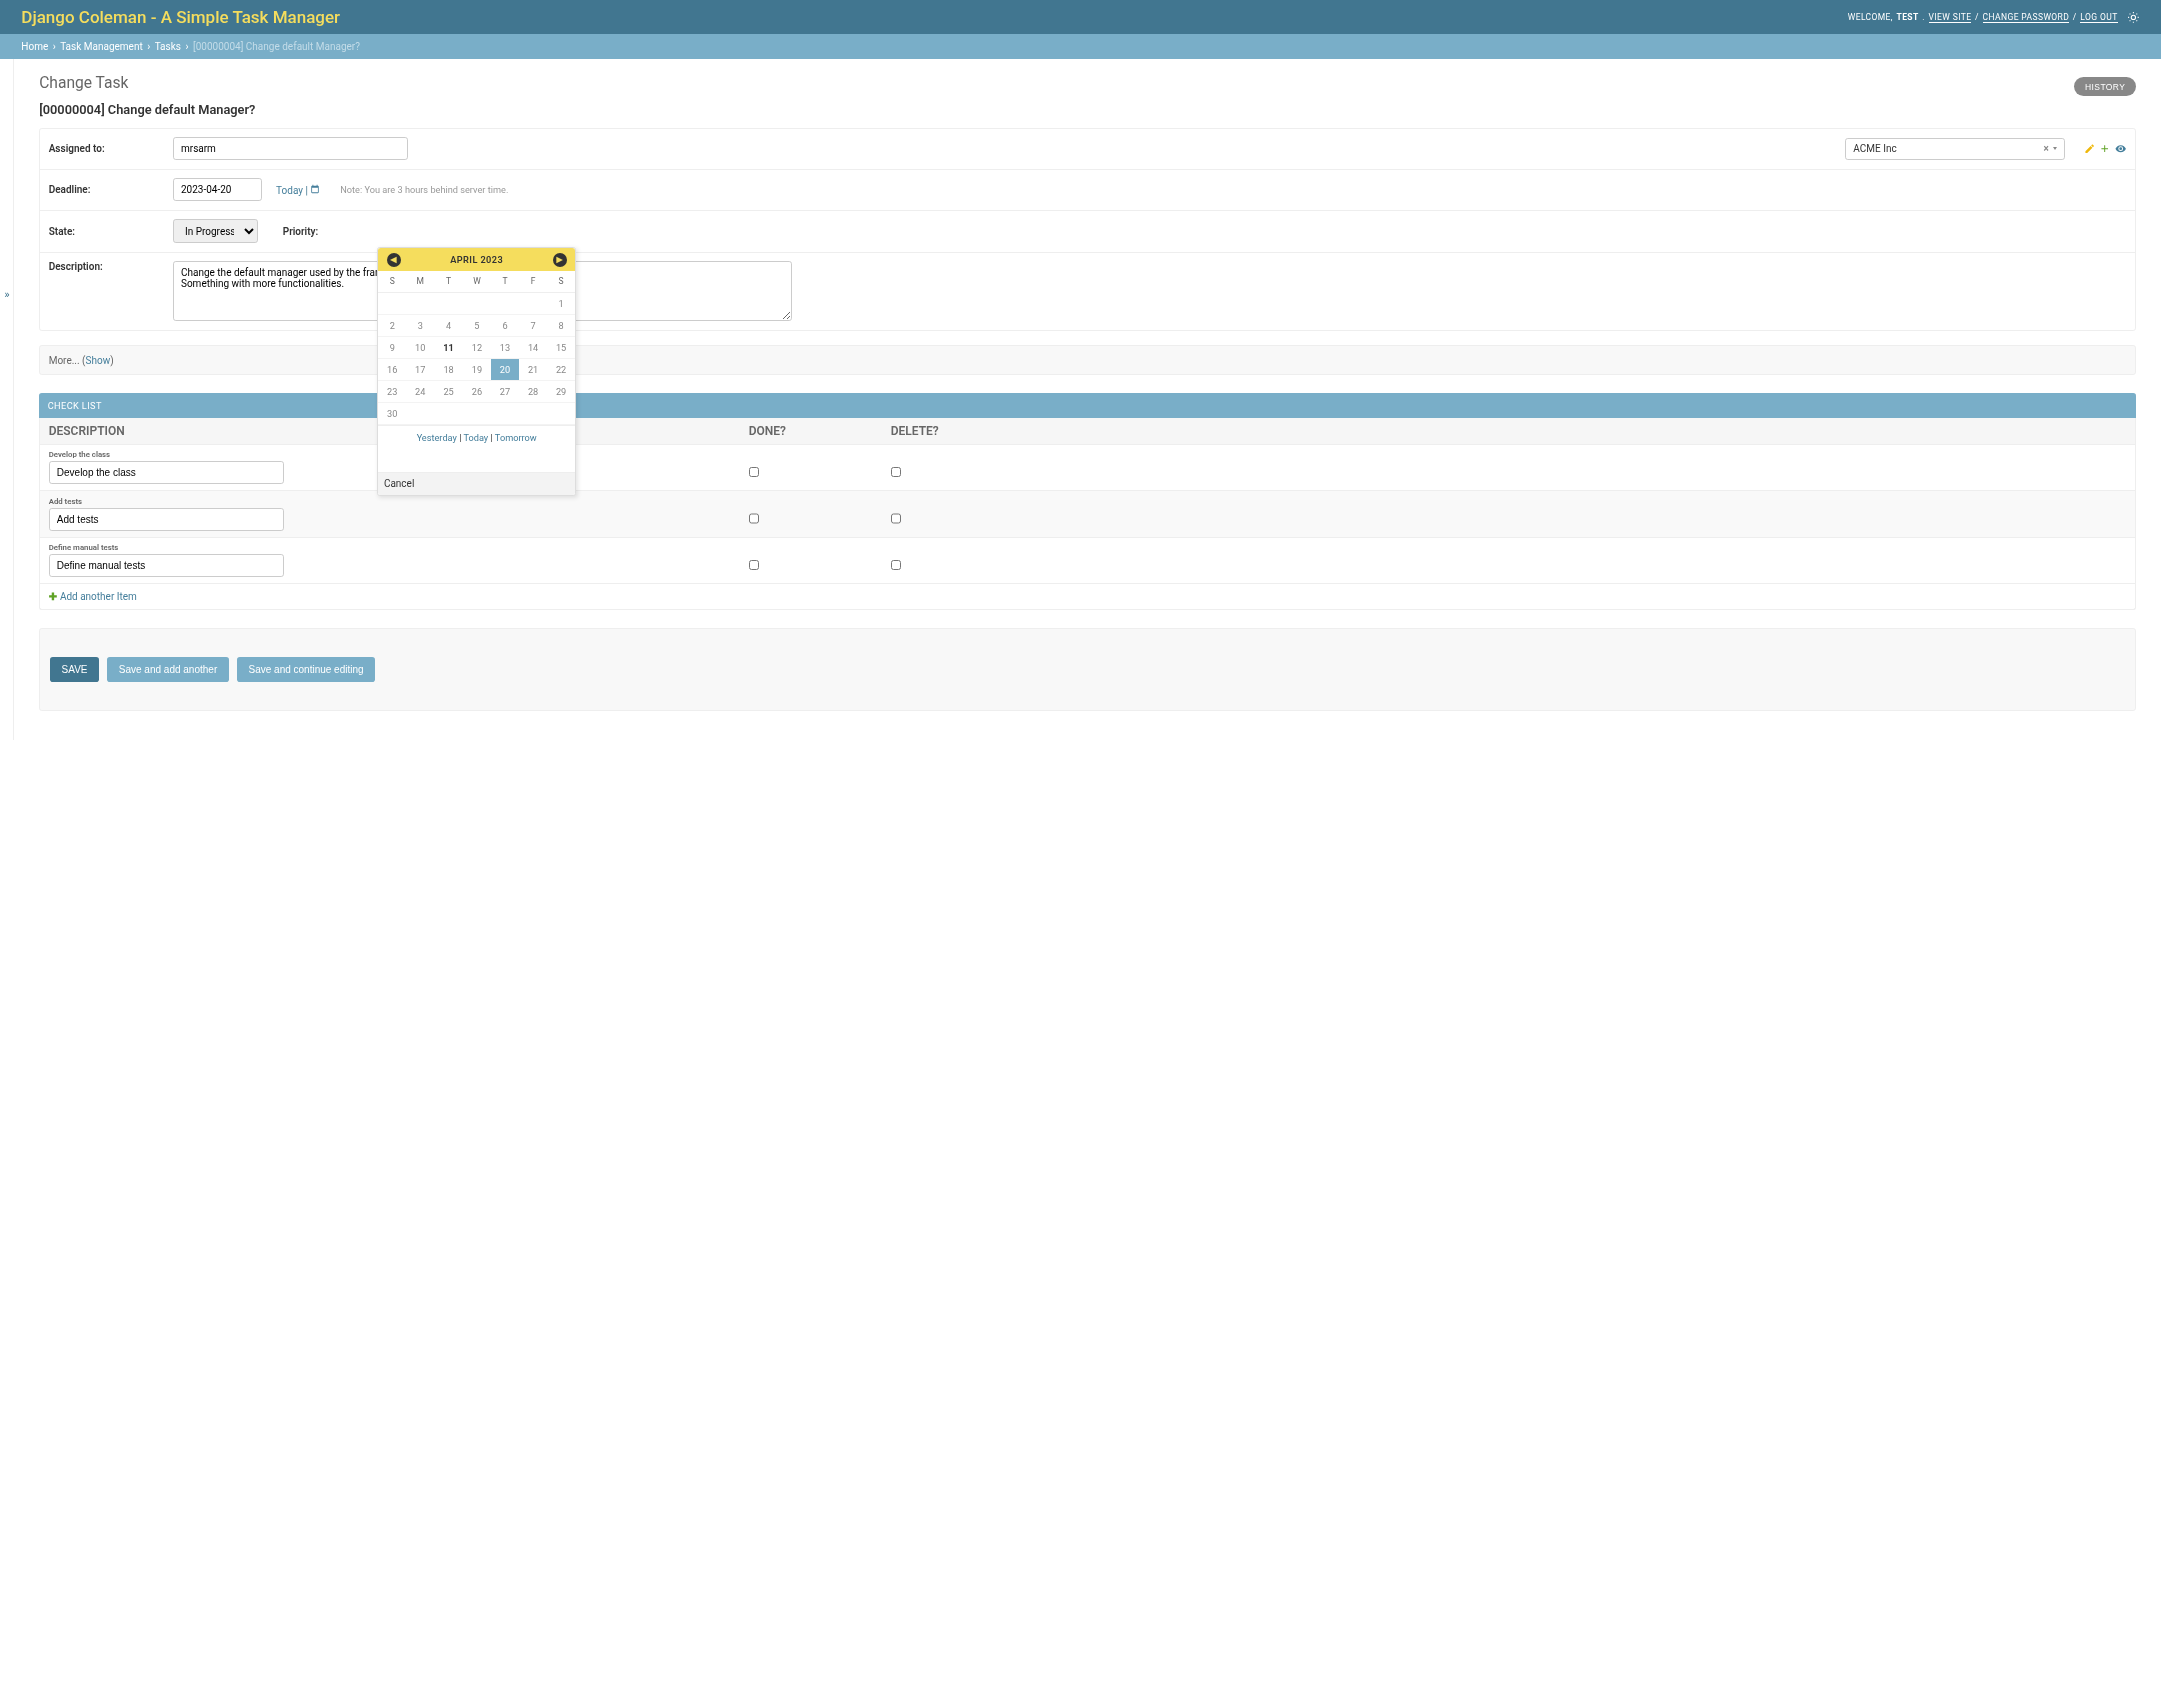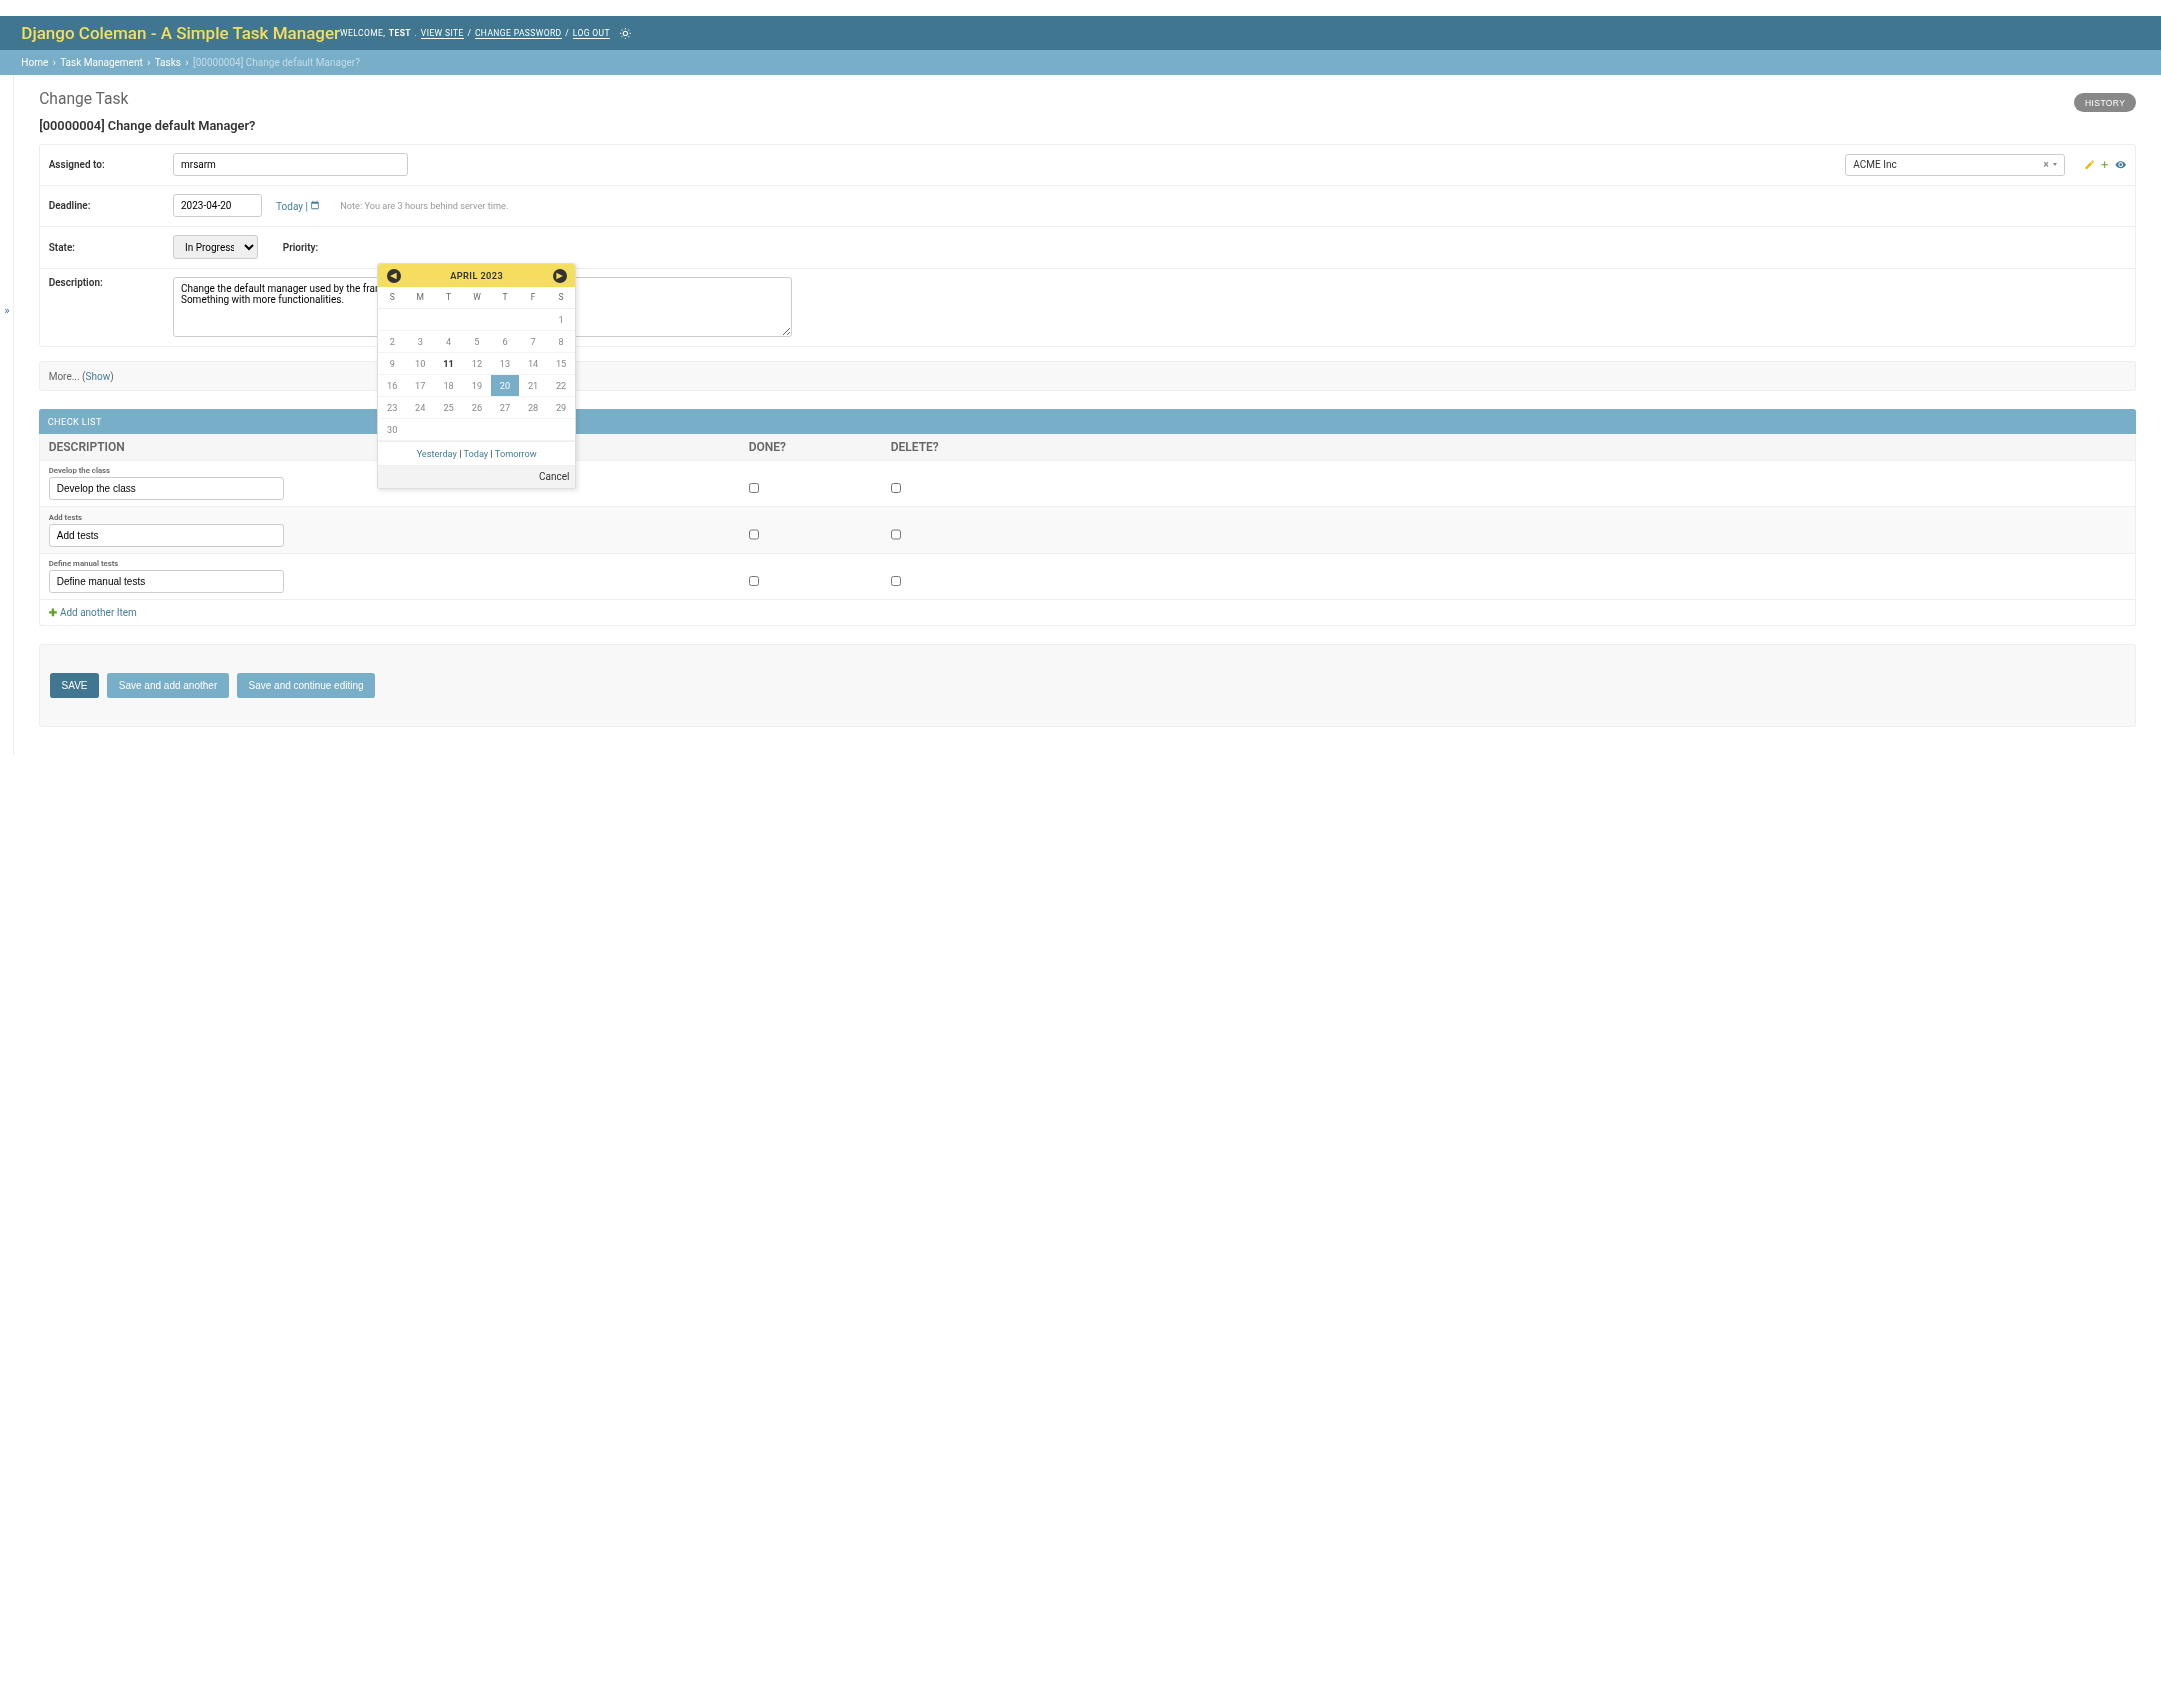--- a/index.html
+++ b/index.html
@@ -1,19 +1,19 @@
 <!DOCTYPE html>
 <html style="font-size:11.4px"><head>
 <meta charset="utf-8">
 <style>
 * { box-sizing: border-box; margin: 0; padding: 0; }
 body { font-family: -apple-system, BlinkMacSystemFont, "Segoe UI", Roboto, Arial, sans-serif; font-size: 10px; color: #333; background: #fff; }
 
 
-.header { background: #417690; color: #fff; padding: 7.1px 21.3px; display: flex; align-items: center; margin-top: 16px; }
+.header { background: #417690; color: #fff; padding: 7.1px 21.3px; display: flex; justify-content: space-between; align-items: center; }
 .header-title { color: #f5dd5d; font-size: 17px; font-weight: 500; }
 .header-tools { font-size: 8.5px; letter-spacing: 0.4px; display: flex; align-items: center; gap: 3.6px; }
 .header-tools a { color: #fff; text-decoration: none; border-bottom: 0.7px solid #fff; }
 .header-tools .sep { color: #fff; }
 .theme-icon { width: 12.8px; height: 12.8px; margin-left: 5.7px; }
 
 
 .breadcrumbs { background: #79aec8; color: #fff; padding: 7.1px 21.3px; font-size: 10px; }
 .breadcrumbs a { color: #fff; text-decoration: none; }
 .breadcrumbs .current { color: #c3dce8; }
@@ -90,21 +90,21 @@
 .cal-prev { left: 8.5px; }
 .cal-next { right: 8.5px; }
 .cal-table { width: 100%; border-collapse: collapse; }
 .cal-table th { padding: 5.7px 0; font-size: 8.5px; font-weight: 400; color: #666; text-align: center; border-bottom: 0.7px solid #eee; }
 .cal-table td { padding: 0; text-align: center; font-size: 9.2px; color: #888; border-bottom: 0.7px solid #f3f3f3; }
 .cal-table td a { display: block; padding: 5px 0; color: #888; text-decoration: none; }
 .cal-table td.today a { font-weight: 700; color: #333; }
 .cal-table td.selected a { background: #79aec8; color: #fff; }
 .cal-shortcuts { text-align: center; padding: 5.7px; font-size: 9.2px; border-top: 0.7px solid #eee; }
 .cal-shortcuts a { color: #447e9b; text-decoration: none; }
-.cal-cancel { text-align: right; padding: 5.7px; background: #f3f3f3; border-top: 0.7px solid #eee; border-radius: 0 0 2.8px 2.8px; }
+.cal-cancel { text-align: left; padding: 5.7px; background: #f3f3f3; border-top: 0.7px solid #eee; border-radius: 0 0 2.8px 2.8px; margin-top: 23px; }
 .cal-cancel a { color: #333; text-decoration: none; font-size: 10px; }
 
 .flex-right { display: flex; align-items: center; }
 </style>
 </head>
 <body>
 
 <div class="header">
   <div class="header-title">Django Coleman - A Simple Task Manager</div>
   <div class="header-tools">

